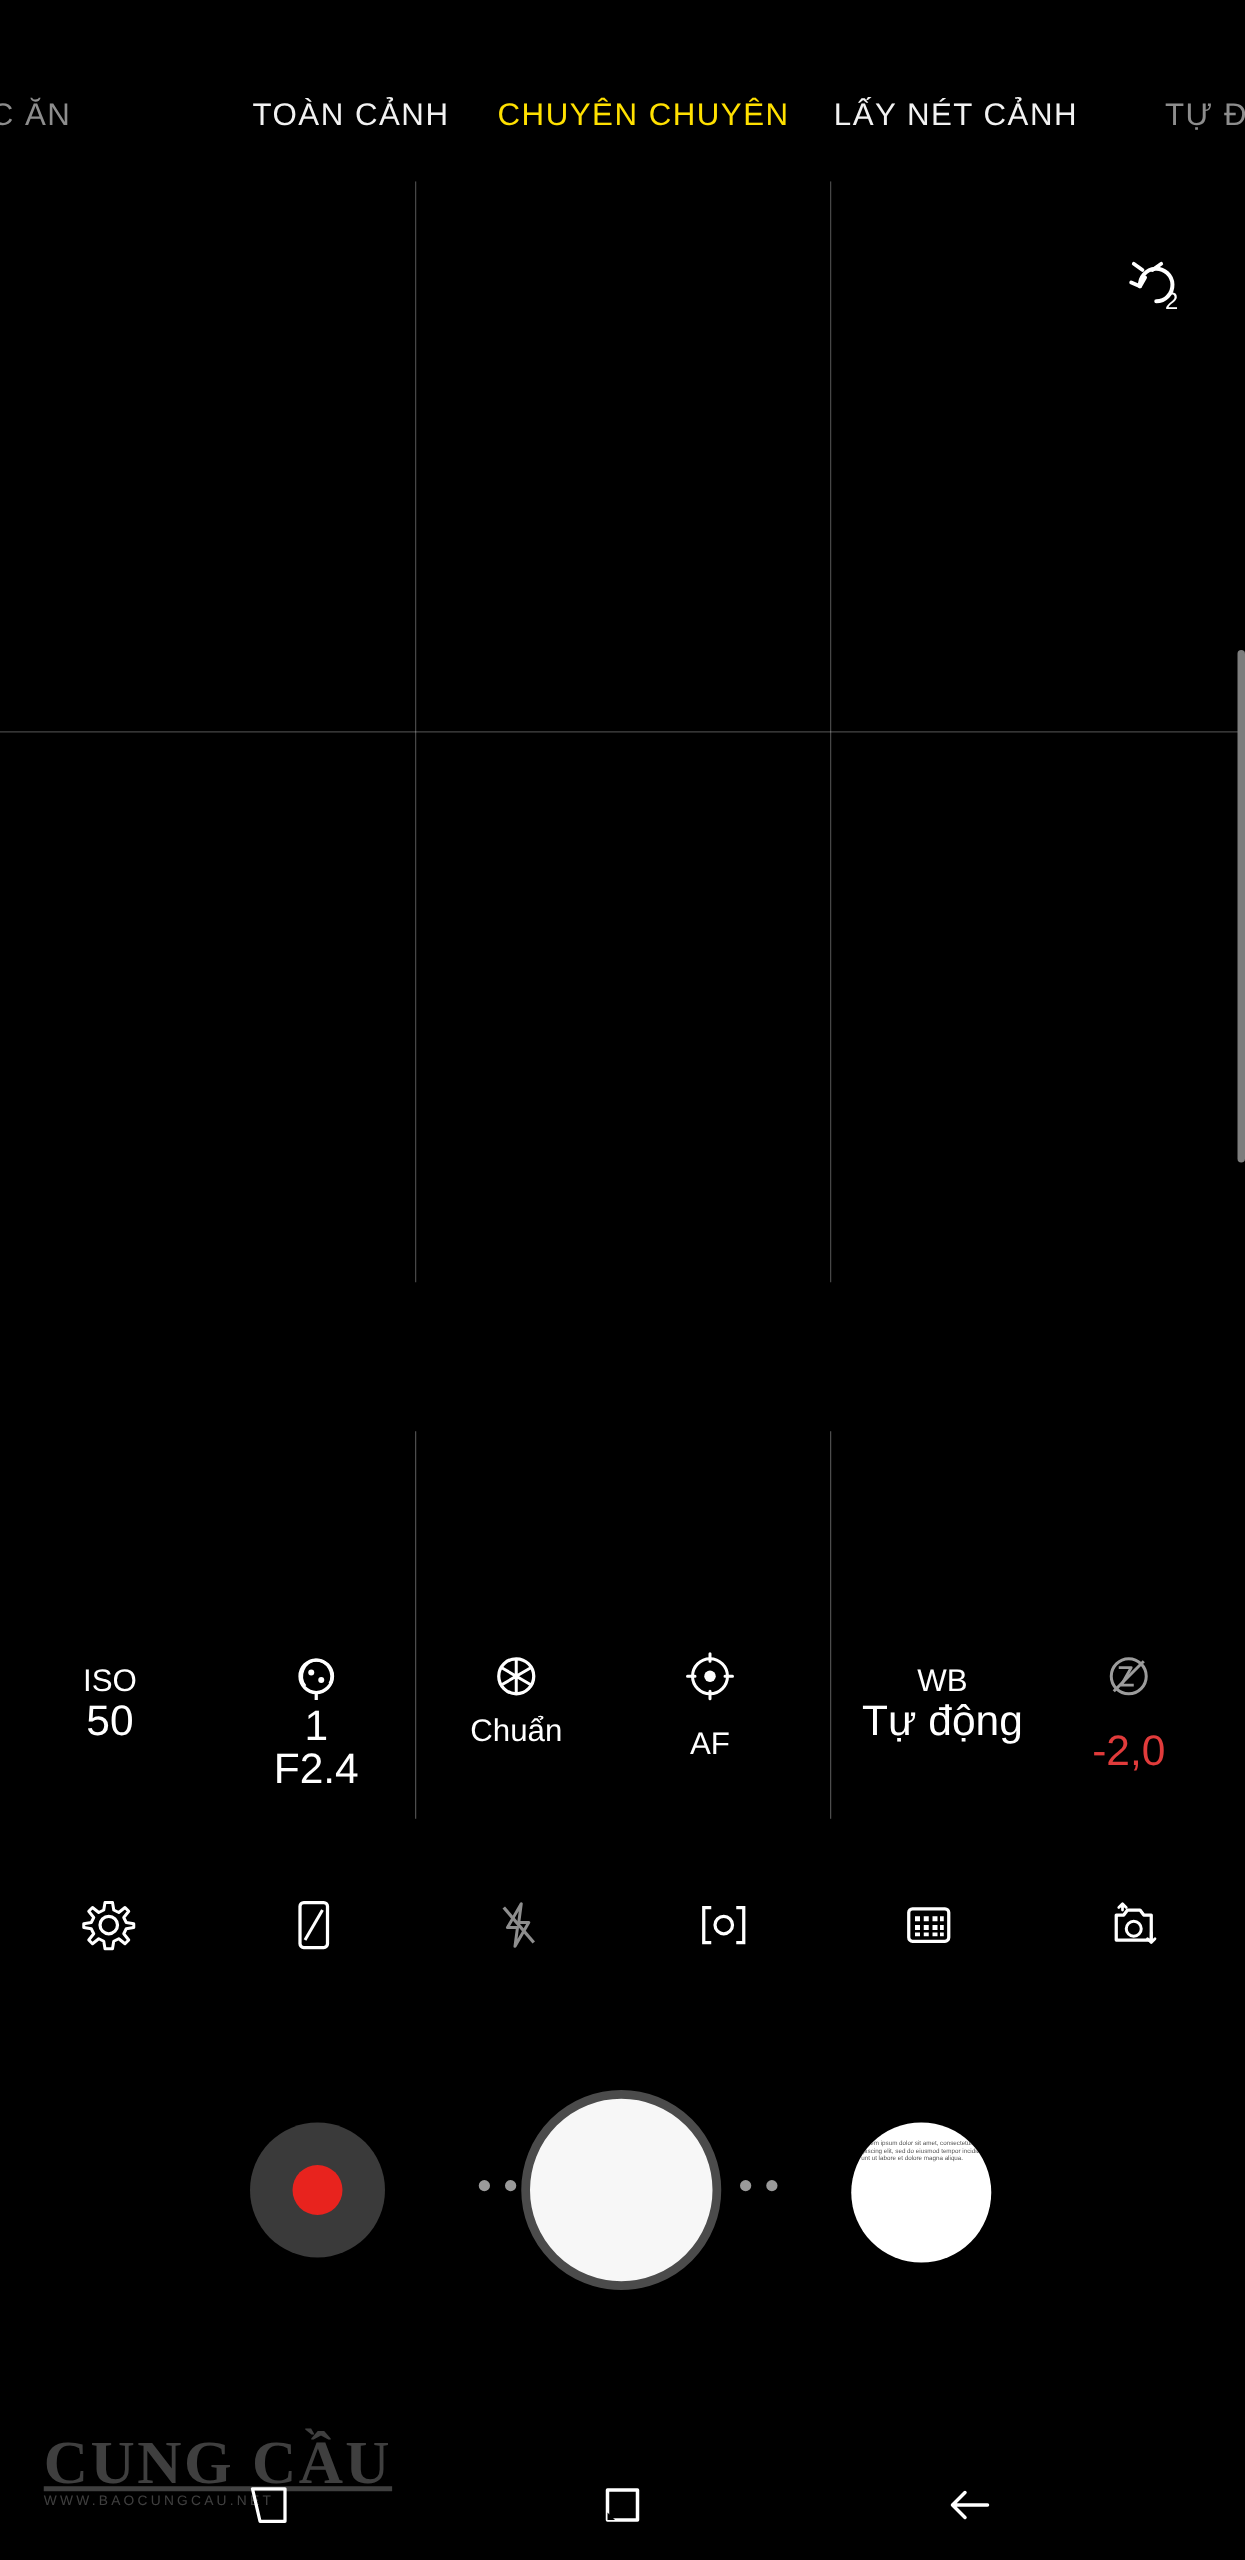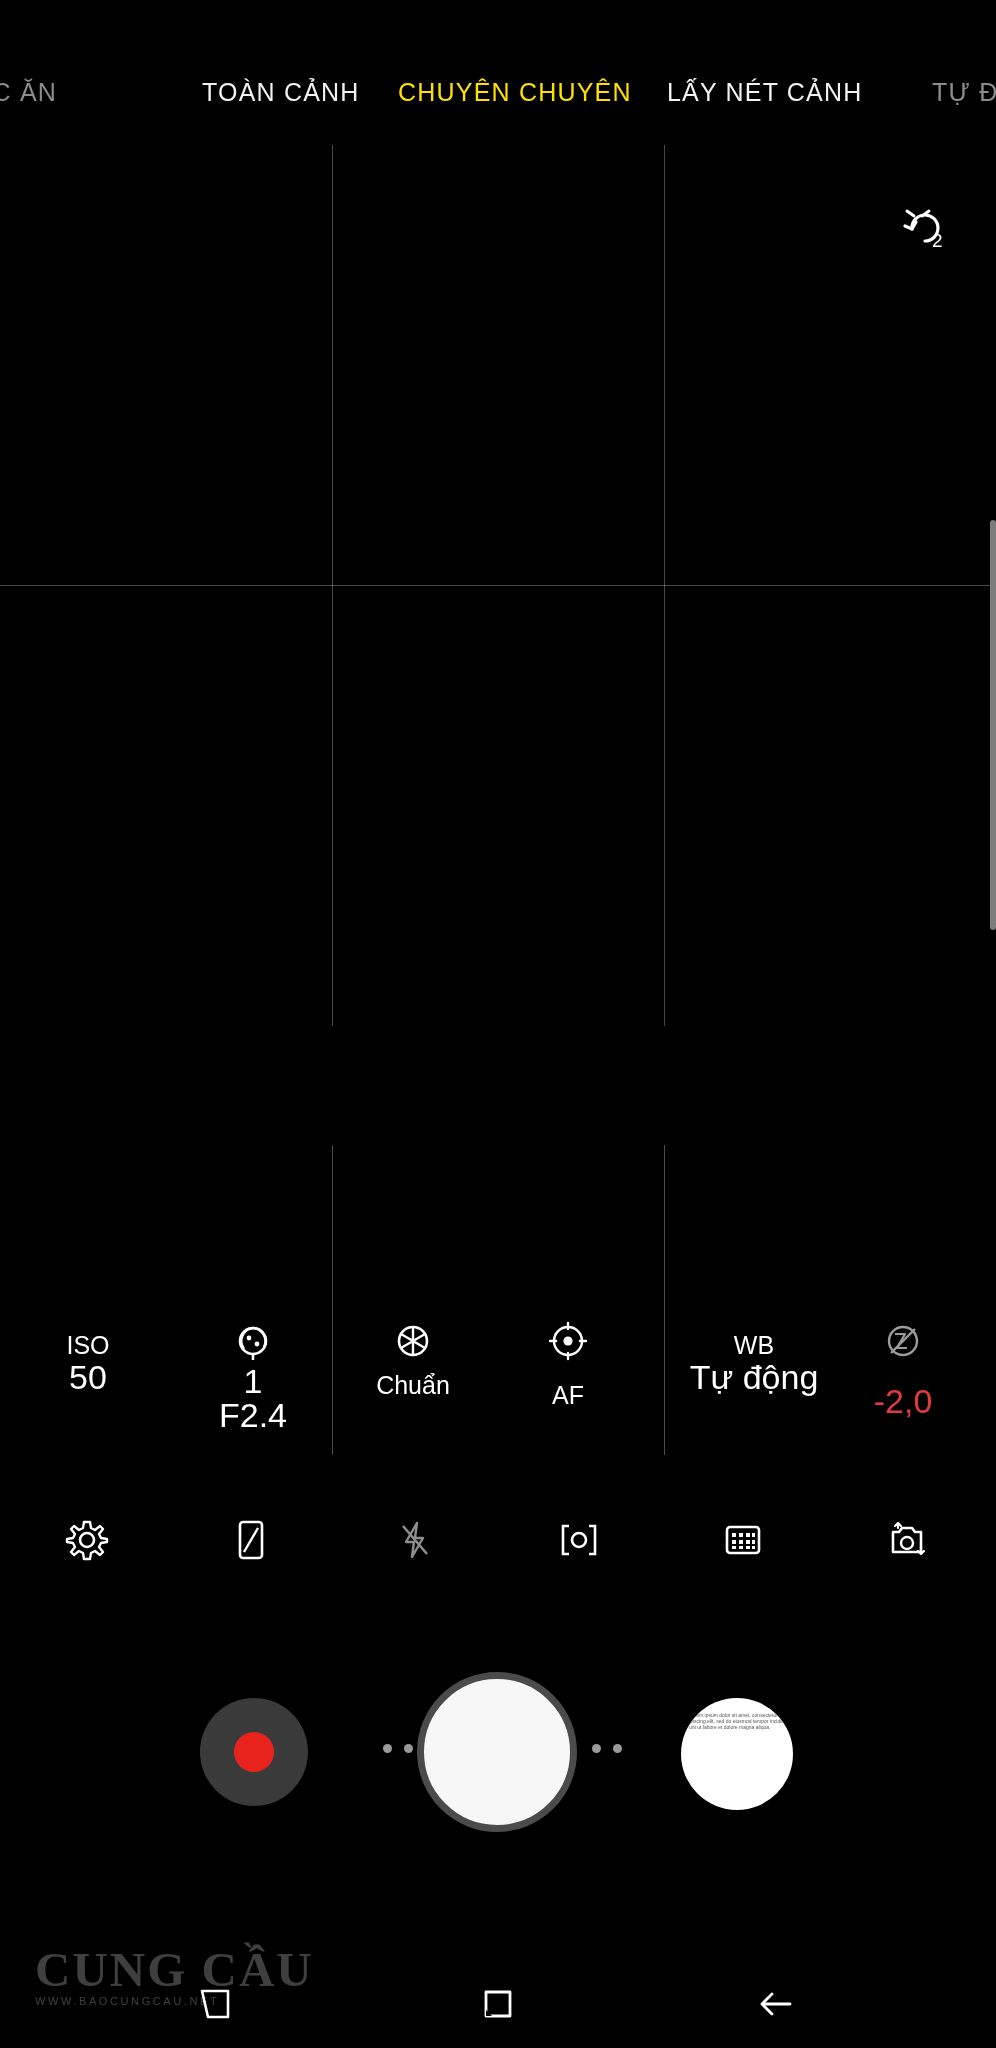--- a/index.html
+++ b/index.html
@@ -49,21 +49,21 @@
   .shutter{position:absolute;left:417px;top:2px;width:160px;height:160px;border-radius:50%;background:#f7f7f7;border:7px solid #4b4b4b;box-sizing:border-box;}
   .dots{position:absolute;top:74px;display:flex;gap:12px;}
   .dot{width:9px;height:9px;border-radius:50%;background:#9a9a9a;}
   .dots.left{left:383px;}
   .dots.right{left:592px;}
   .thumb{position:absolute;left:681px;top:28px;width:112px;height:112px;border-radius:50%;background:#fff;overflow:hidden;}
   .thumb .txt{font-size:5px;color:#555;line-height:6px;padding:14px 8px 0 8px;word-break:break-all;}
 
   
   .wm{position:absolute;left:35px;top:1945px;width:300px;height:80px;opacity:0.30;}
-  .wm .big{font-family:"Liberation Serif",serif;font-weight:bold;font-size:49px;letter-spacing:2px;color:#cfcfcf;line-height:50px;}
+  .wm .big{font-family:"Liberation Serif",serif;font-weight:bold;font-size:49px;letter-spacing:2px;color:#cfcfcf;line-height:50px;text-decoration:underline;}
   .wm .small{font-size:11px;letter-spacing:2.6px;color:#cfcfcf;}
 
   
   .navbar{position:absolute;left:0;top:1960px;width:996px;height:88px;}
   .navbtn{position:absolute;width:70px;height:70px;display:flex;align-items:center;justify-content:center;}
   .nav-recent{left:180px;top:9px;}
   .nav-home{left:463px;top:9px;}
   .nav-back{left:741px;top:9px;}
 </style>
 </head>

